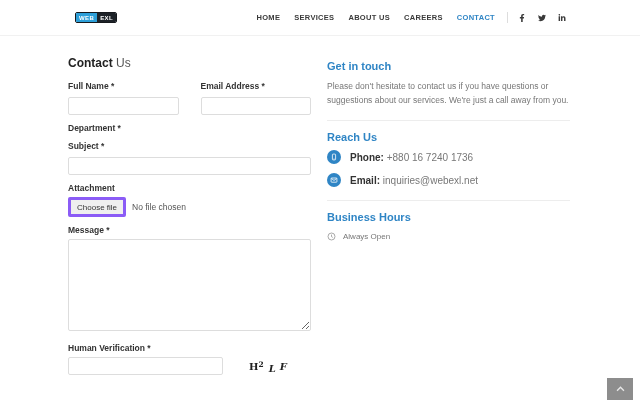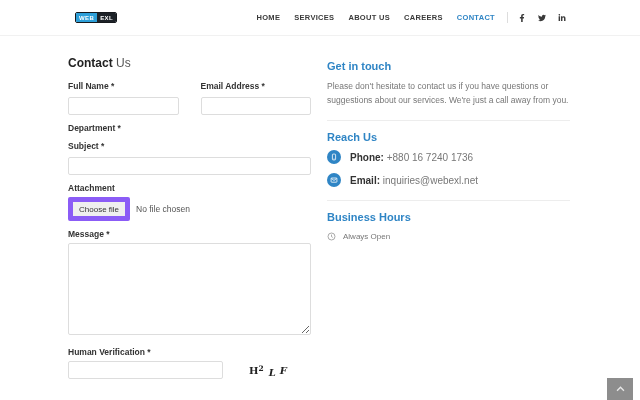--- a/index.html
+++ b/index.html
@@ -46,21 +46,21 @@
   .row2 { display:flex; gap:22px; }
   .row2 .form-group { flex:1; }
   .select-box {
     height:18px; border:1px solid #e2e2e2; border-radius:3px; background:#fff;
     display:flex; align-items:center; justify-content:space-between;
     padding:0 7px; font-size:8.5px; color:#666; cursor:pointer;
   }
   .select-box svg { width:7px; height:5px; stroke:#888; fill:none; stroke-width:1.4; }
   .file-row { display:flex; align-items:center; gap:6px; }
   .file-btn {
-    border:5px solid #8b5cf6; background:#efefef; border-radius:2px;
+    border:3px solid #8b5cf6; background:#efefef; border-radius:2px;
     font-size:8px; color:#333; padding:2.5px 6px; cursor:pointer;
     font-family:"Liberation Sans", sans-serif;
   }
   .file-status { font-size:8.5px; color:#555; }
   textarea.input { height:92px; resize:vertical; padding:4px 5px; }
   .verify-row { display:flex; align-items:center; }
   .verify-row .input { width:155px; }
   .captcha { margin-left:26px; font-family:"DejaVu Serif", serif; font-size:10px; font-weight:700; color:#222; white-space:nowrap; }
   .captcha .c2 { font-size:7.5px; vertical-align:2.5px; }
   .captcha .c3 { font-style:italic; margin-left:5px; display:inline-block; transform:translateY(1.5px); }

